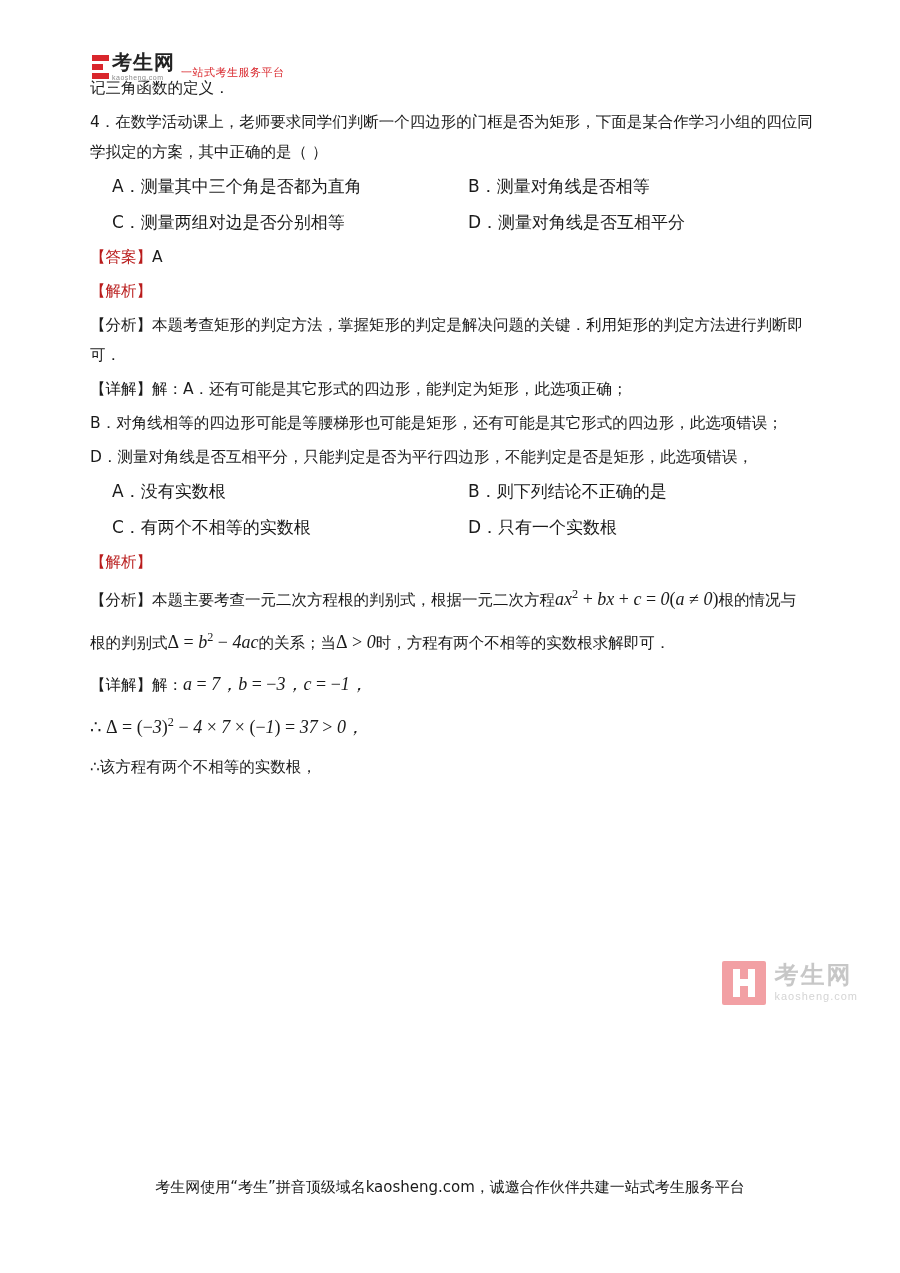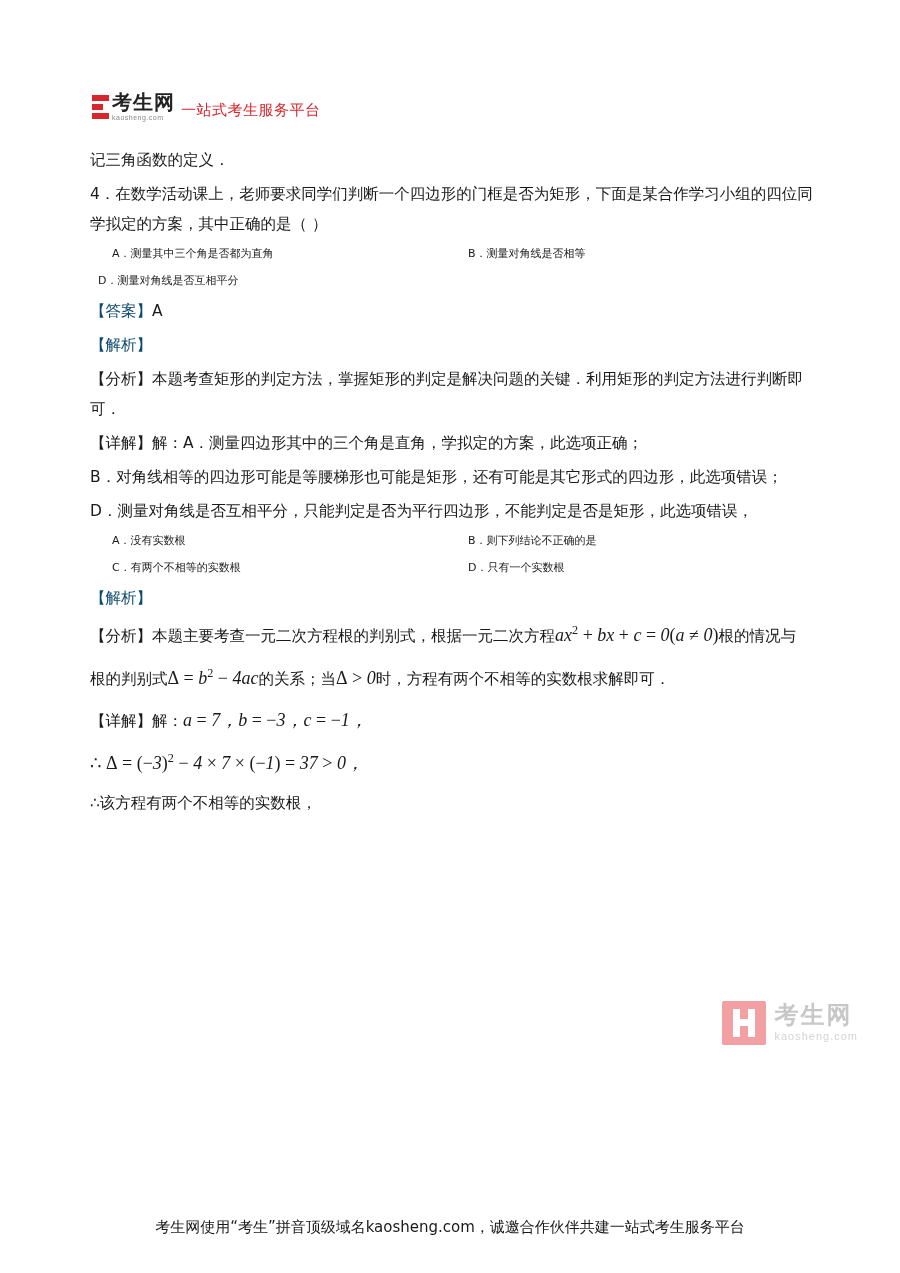--- a/index.html
+++ b/index.html
@@ -14,21 +14,20 @@
     font-family: "Liberation Serif", serif;
     color: #1a1a1a;
     overflow: hidden;
   }
   .page {
     position: relative;
     width: 900px;
     height: 1023px;
     box-sizing: border-box;
     padding: 0 90px;
-    margin-top: 40px;
   }
 
   
   .logo-row {
     position: absolute;
     top: 52px;
     left: 92px;
     display: flex;
     align-items: flex-end;
     gap: 6px;
@@ -64,49 +63,49 @@
   }
   .logo-en {
     font-family: "Liberation Sans", sans-serif;
     font-size: 7px;
     color: #888;
     margin-top: 2px;
     letter-spacing: 0.5px;
   }
   .logo-slogan {
     font-family: "DejaVu Sans", sans-serif;
-    font-size: 15px;
+    font-size: 11px;
     color: #d9262c;
     padding-bottom: 1px;
     letter-spacing: 0.5px;
   }
 
   
   .content {
     position: absolute;
-    top: 108px;
+    top: 76px;
     left: 90px;
     width: 730px;
   }
   .line {
     font-size: 15.5px;
     line-height: 1.55;
     margin: 0 0 10px 0;
     font-family: "DejaVu Sans", "Liberation Serif", serif;
     color: #1a1a1a;
   }
   .line.tight { margin-bottom: 6px; }
   .blue {
-    color: #0c4a6e;
+    color: #b91c1c;
     font-weight: normal;
   }
   .opt-row {
     display: flex;
     margin: 0 0 10px 0;
-    font-size: 11px;
+    font-size: 17px;
     line-height: 1.5;
     font-family: "DejaVu Sans", "Liberation Serif", serif;
   }
   .opt-a { width: 370px; padding-left: 22px; box-sizing: border-box; }
   .opt-b { flex: 1; padding-left: 8px; box-sizing: border-box; }
 
   .math {
     font-family: "Liberation Serif", serif;
     font-style: italic;
     font-size: 17px;
@@ -219,31 +218,32 @@
     <p class="line">记三角函数的定义．</p>
 
     <p class="line tight">4．在数学活动课上，老师要求同学们判断一个四边形的门框是否为矩形，下面是某合作学习小组的四位同</p>
     <p class="line">学拟定的方案，其中正确的是（       ）</p>
 
     <div class="opt-row">
       <div class="opt-a">A．测量其中三个角是否都为直角</div>
       <div class="opt-b">B．测量对角线是否相等</div>
     </div>
     <div class="opt-row">
+      <div class="opt-a">C．测量两组对边是否分别相等</div>
       <div class="opt-b">D．测量对角线是否互相平分</div>
     </div>
 
     <p class="line"><span class="blue">【答案】</span><span>A</span></p>
 
     <p class="line"><span class="blue">【解析】</span></p>
 
     <p class="line tight"><span>【分析】</span><span>本题考查矩形的判定方法，掌握矩形的判定是解决问题的关键．利用矩形的判定方法进行判断即</span></p>
     <p class="line">可．</p>
 
-    <p class="line"><span>【详解】</span><span>解：A．测量四边形其中的三个角是直角，学拟定的方案，此选项正确；</span></p>
+    <p class="line"><span>【详解】</span><span>解：A．还有可能是其它形式的四边形，能判定为矩形，此选项正确；</span></p>
     <p class="line">B．对角线相等的四边形可能是等腰梯形也可能是矩形，还有可能是其它形式的四边形，此选项错误；</p>
     <p class="line">D．测量对角线是否互相平分，只能判定是否为平行四边形，不能判定是否是矩形，此选项错误，</p>
 
 
     <div class="opt-row">
       <div class="opt-a">A．没有实数根</div>
       <div class="opt-b">B．则下列结论不正确的是</div>
     </div>
     <div class="opt-row">
       <div class="opt-a">C．有两个不相等的实数根</div>

